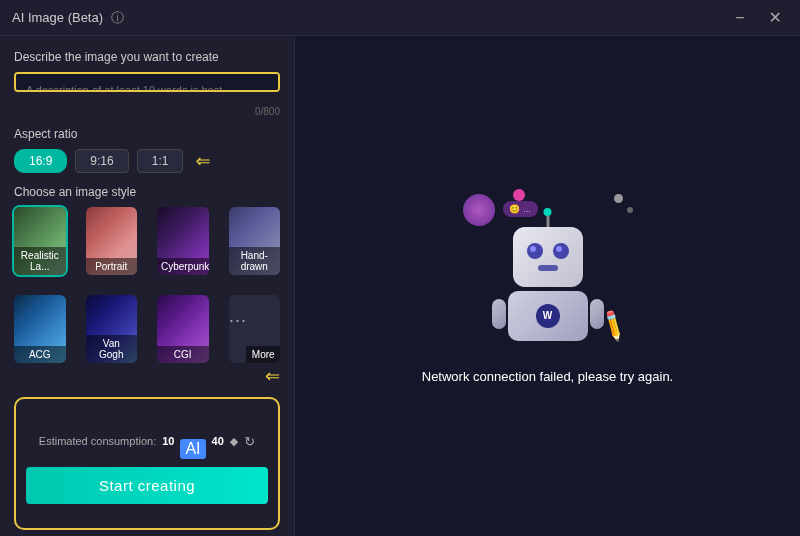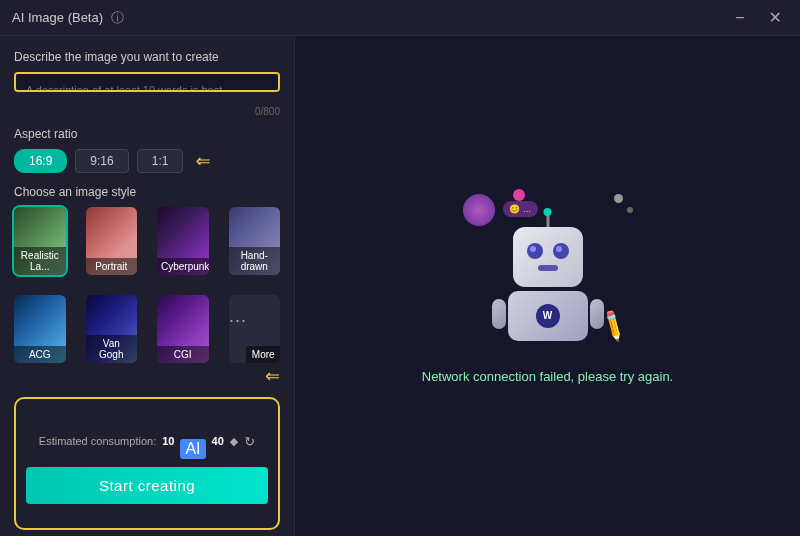--- a/index.html
+++ b/index.html
@@ -327,21 +327,21 @@
       top: 8px;
       width: 14px;
       height: 30px;
       background: linear-gradient(135deg, #c0c0d0, #9090b0);
       border-radius: 7px;
     }
     .robot-arm-left { left: -16px; }
     .robot-arm-right { right: -16px; }
 
     .error-message {
-      color: #86efac;
+      color: #ffffff;
       font-size: 13px;
       text-align: center;
     }
 
     
     .style-realistic { background: linear-gradient(135deg, #2a4a2a, #4a7a4a, #6aaa6a, #8abaa0); }
     .style-portrait { background: linear-gradient(135deg, #8a3a3a, #c06060, #e09090, #d4a0a0); }
     .style-handdrawn { background: linear-gradient(135deg, #3a3a6a, #5a5a9a, #7a7aaa, #9a9aca); }
     .style-cyberpunk { background: linear-gradient(135deg, #1a0a2a, #3a1a5a, #6a2a9a, #9a3aca); }
     .style-acg { background: linear-gradient(135deg, #0a2a4a, #1a5a9a, #3a8aca, #5abaea); }

